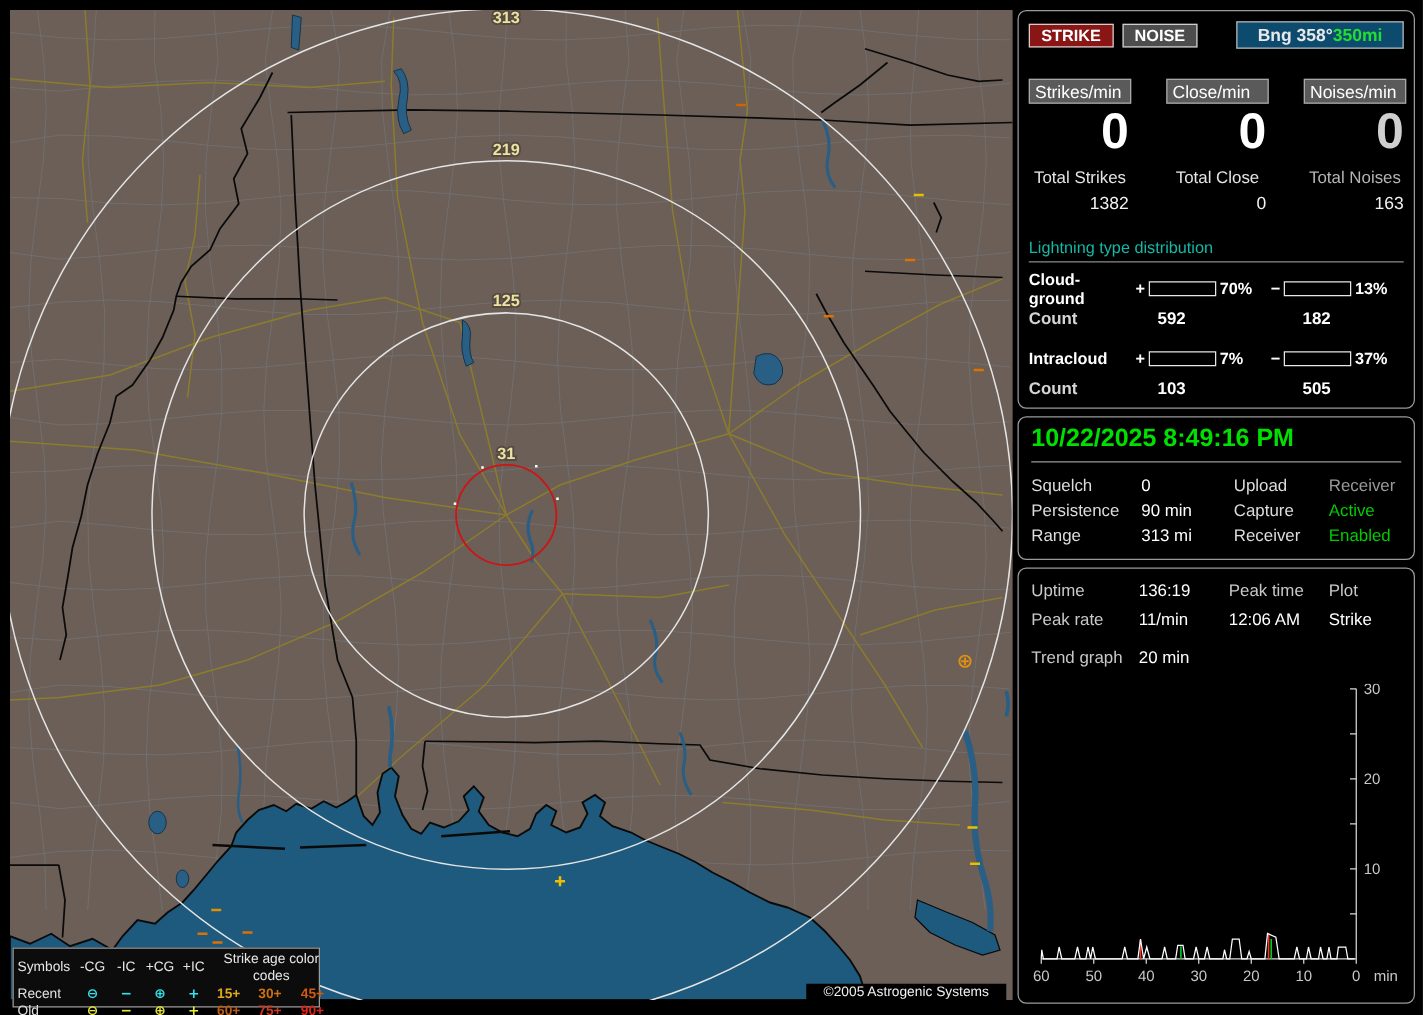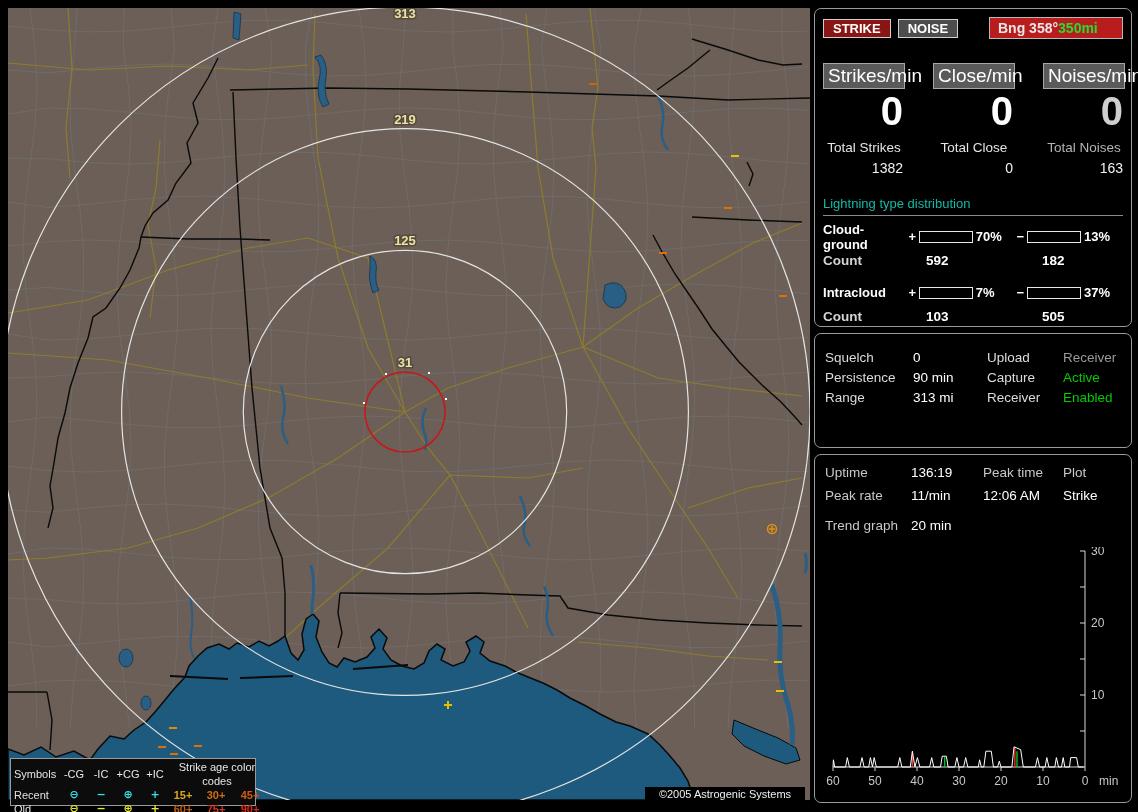--- a/index.html
+++ b/index.html
@@ -22,25 +22,25 @@
   
   .panel{position:absolute;left:814px;width:318px;background:#000;border:1px solid #9a9a9a;
          border-radius:7px;box-sizing:border-box;}
   #panel-top{top:8px;height:319px;padding:8px;}
   #panel-mid{top:333px;height:115px;padding:5px 10px;}
   #panel-bottom{top:454px;height:349px;padding:6px 10px;position:absolute;}
   .top-row{display:flex;align-items:center;}
   .btn{border:1px solid #cfcfcf;color:#fff;font-weight:bold;font-size:13px;padding:1px 9px;
        background:#4d4d4d;cursor:default;}
   .btn.strike{background:#8a1515;margin-right:7px;}
-  .bng{margin-left:auto;border:1px solid #b8b8b8;background:#b91c1c;padding:2px 8px;display:flex;
-       justify-content:flex-start;font-weight:bold;font-size:14px;width:116px;}
+  .bng{margin-left:auto;border:1px solid #b8b8b8;background:#0c4a6e;padding:2px 8px;display:flex;
+       justify-content:center;font-weight:bold;font-size:14px;width:116px;}
   .bng .dist-val{color:#22dd33;}
   .counters{display:grid;grid-template-columns:1fr 1fr 1fr;column-gap:28px;margin-top:24px;}
-  .cbtn{background:#5a5a5a;border:1px solid #a8a8a8;color:#fff;font-size:19px;text-align:right;
+  .cbtn{background:#5a5a5a;border:1px solid #a8a8a8;color:#fff;font-size:14px;text-align:left;
         padding:1px 4px;width:72px;margin:0 auto;}
   .rate{font-size:40px;font-weight:bold;text-align:right;padding-right:2px;margin-top:2px;line-height:1.0;color:#fff;}
   .tlabel{font-size:13.5px;text-align:center;margin-top:9px;color:#e4e4e4;}
   .tvalue{font-size:14px;text-align:right;padding-right:2px;margin-top:5px;color:#f2f2f2;}
   .ccol.dim .rate{color:#cfcfcf;} .ccol.dim .tlabel{color:#b4b4b4;}
   .dist-section{margin-top:20px;}
   .dist-title{color:#14b8a6;font-size:13px;border-bottom:1px solid #8a8a8a;padding-bottom:4px;margin-bottom:11px;}
   .dist-row{display:flex;align-items:center;font-size:13px;font-weight:bold;height:19px;color:#fff;justify-content:flex-end;}
   .dlabel{width:90px;}
   .sign{width:12px;text-align:center;}
@@ -317,20 +317,21 @@
       </div>
       <div class="count-row">
         <span class="clabel">Count</span>
         <span class="cv1">103</span>
         <span class="cv2">505</span>
       </div>
     </div>
   </div>
 
   <div class="panel" id="panel-mid">
+    <div class="datetime">10/22/2025 8:49:16 PM</div>
     <div class="set-rows">
       <div class="srow">
         <span class="lab">Squelch</span>
         <span class="val">0</span>
         <span class="lab">Upload</span>
         <span class="val" style="color: rgb(154, 154, 154);">Receiver</span>
       </div>
       <div class="srow">
         <span class="lab">Persistence</span>
         <span class="val">90 min</span>

